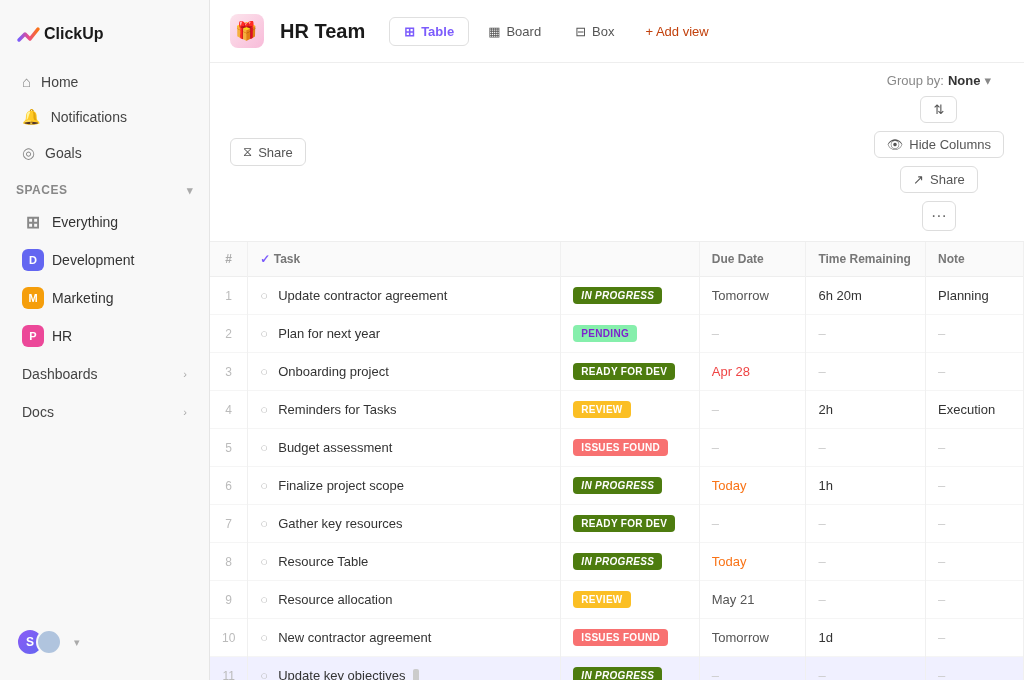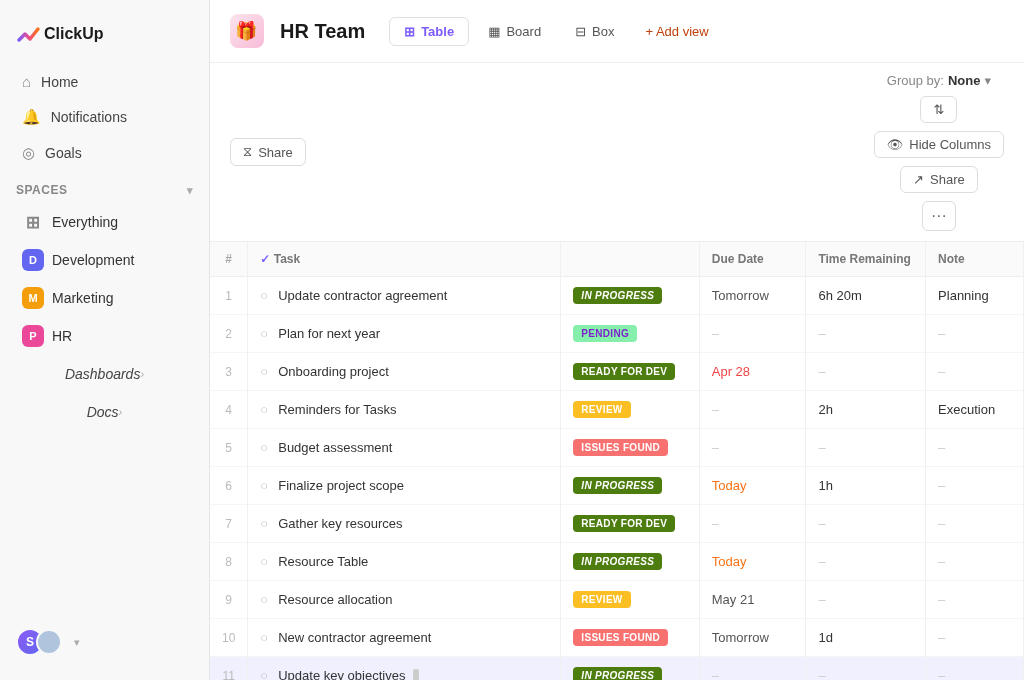--- a/index.html
+++ b/index.html
@@ -77,28 +77,27 @@
       font-size: 11px;
       font-weight: 700;
       color: #fff;
       flex-shrink: 0;
     }
     .space-dot.everything { background: none; font-size: 17px; color: #888; }
 
     .sidebar-section {
       display: flex;
       align-items: center;
-      justify-content: center;
+      justify-content: space-between;
       padding: 10px 16px;
       cursor: pointer;
       font-size: 14px;
       color: #444;
       border-radius: 6px;
       margin: 1px 6px;
-      font-style: italic;
     }
     .sidebar-section .chevron { font-size: 11px; color: #aaa; }
 
     .sidebar-bottom {
       margin-top: auto;
       padding: 12px 16px;
       display: flex;
       align-items: center;
       gap: 8px;
     }

